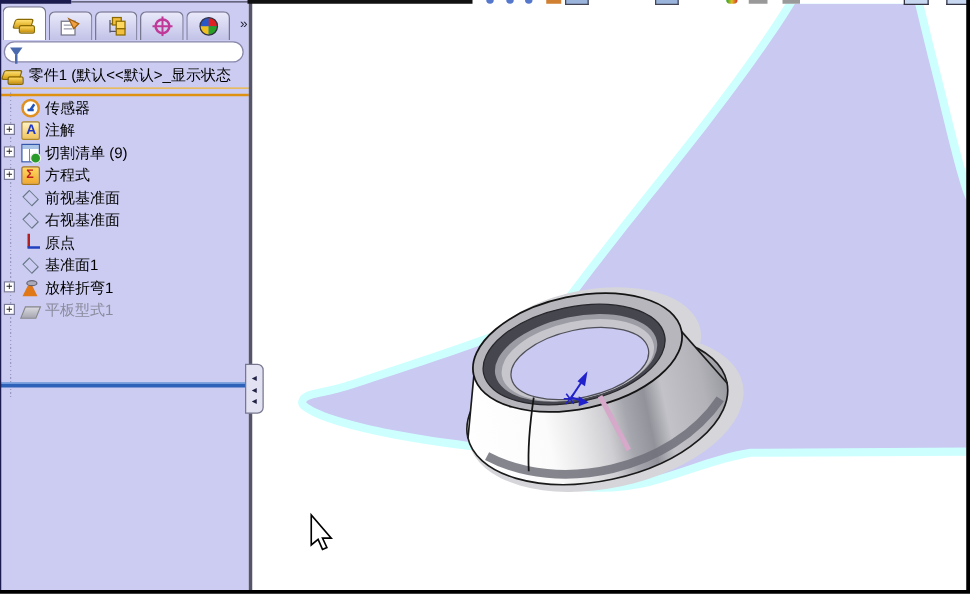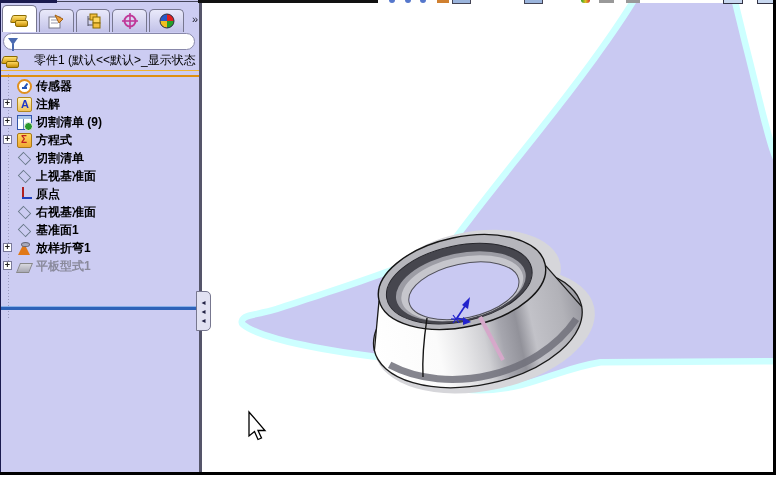--- a/index.html
+++ b/index.html
@@ -26,21 +26,21 @@
   .funnel::after{content:"";position:absolute;left:-1px;top:-1px;width:2px;height:7px;background:#4a6ab0;}
   .filter input{border:none;outline:none;flex:1;font-size:10px;background:transparent;height:12px;}
   
   .tree{position:absolute;left:0;top:52px;width:199px;}
   .rail{position:absolute;left:8px;top:22px;height:244px;width:1px;
     background-image:repeating-linear-gradient(#9a9ac0 0 1px,transparent 1px 3px);}
   .root-row{display:flex;align-items:center;height:17px;padding-left:2px;font-size:12px;color:#000;
     white-space:nowrap;overflow:hidden;}
   .root-sep{height:4px;border-top:1px solid #f0b430;border-bottom:2px solid #dE9010;margin-top:1px;}
   .row{display:flex;align-items:center;height:18px;font-size:12px;color:#000;white-space:nowrap;
-    overflow:hidden;position:relative;padding-left:17px;font-weight:bold;}
+    overflow:hidden;position:relative;padding-left:17px;}
   .row .lbl{margin-left:4px;}
   .row.grayed{color:#8a8a9c;}
   .exp{position:absolute;left:3px;top:4px;width:9px;height:9px;background:#fff;border:1px solid #7a7a9a;
     font-size:9px;line-height:7px;text-align:center;color:#222;box-sizing:border-box;}
   
   .ti{width:15px;height:15px;position:relative;flex:none;}
   .ic-part{width:16px;height:13px;position:relative;flex:none;}
   .ic-part::before{content:"";position:absolute;left:0;top:2px;width:13px;height:6px;background:linear-gradient(#ffe070,#d8a010);border:1px solid #8a6a00;border-radius:2px;transform:skewX(-18deg);}
   .ic-part::after{content:"";position:absolute;left:4px;top:7px;width:11px;height:5px;background:linear-gradient(#ffd860,#c89008);border:1px solid #8a6a00;border-radius:2px;}
   .ic-sensors{border-radius:50%;background:#fff;border:2px solid #e09020;box-sizing:border-box;}
@@ -129,21 +129,21 @@
     <div class="filter">
       <span class="funnel"></span>
       <input value="" style="">
     </div>
 
     <div class="tree">
       <div class="rail"></div>
 
       <div class="root-row">
         <span class="ic-part"></span>
-        <span class="lbl" style="margin-left:16px">零件1  (默认&lt;&lt;默认&gt;_显示状态</span>
+        <span class="lbl" style="margin-left:5px">零件1  (默认&lt;&lt;默认&gt;_显示状态</span>
       </div>
       <div class="root-sep"></div>
 
       <div class="row">
         <span class="ti ic-sensors"></span>
         <span class="lbl">传感器</span>
       </div>
       <div class="row">
         <span class="exp">+</span>
         <span class="ti ic-annot"></span>
@@ -154,33 +154,29 @@
         <span class="ti ic-cutlist"></span>
         <span class="lbl">切割清单 (9)</span>
       </div>
       <div class="row">
         <span class="exp">+</span>
         <span class="ti ic-eq"></span>
         <span class="lbl">方程式</span>
       </div>
       <div class="row">
         <span class="ti ic-plane"></span>
-        <span class="lbl">切割清单</span>
+        <span class="lbl">前视基准面</span>
       </div>
       <div class="row">
         <span class="ti ic-plane"></span>
-        <span class="lbl">上视基准面</span>
+        <span class="lbl">右视基准面</span>
       </div>
       <div class="row">
         <span class="ti ic-origin"></span>
         <span class="lbl">原点</span>
-      </div>
-      <div class="row">
-        <span class="ti ic-plane"></span>
-        <span class="lbl">右视基准面</span>
       </div>
       <div class="row">
         <span class="ti ic-plane"></span>
         <span class="lbl">基准面1</span>
       </div>
       <div class="row">
         <span class="exp">+</span>
         <span class="ti ic-loft"></span>
         <span class="lbl">放样折弯1</span>
       </div>

